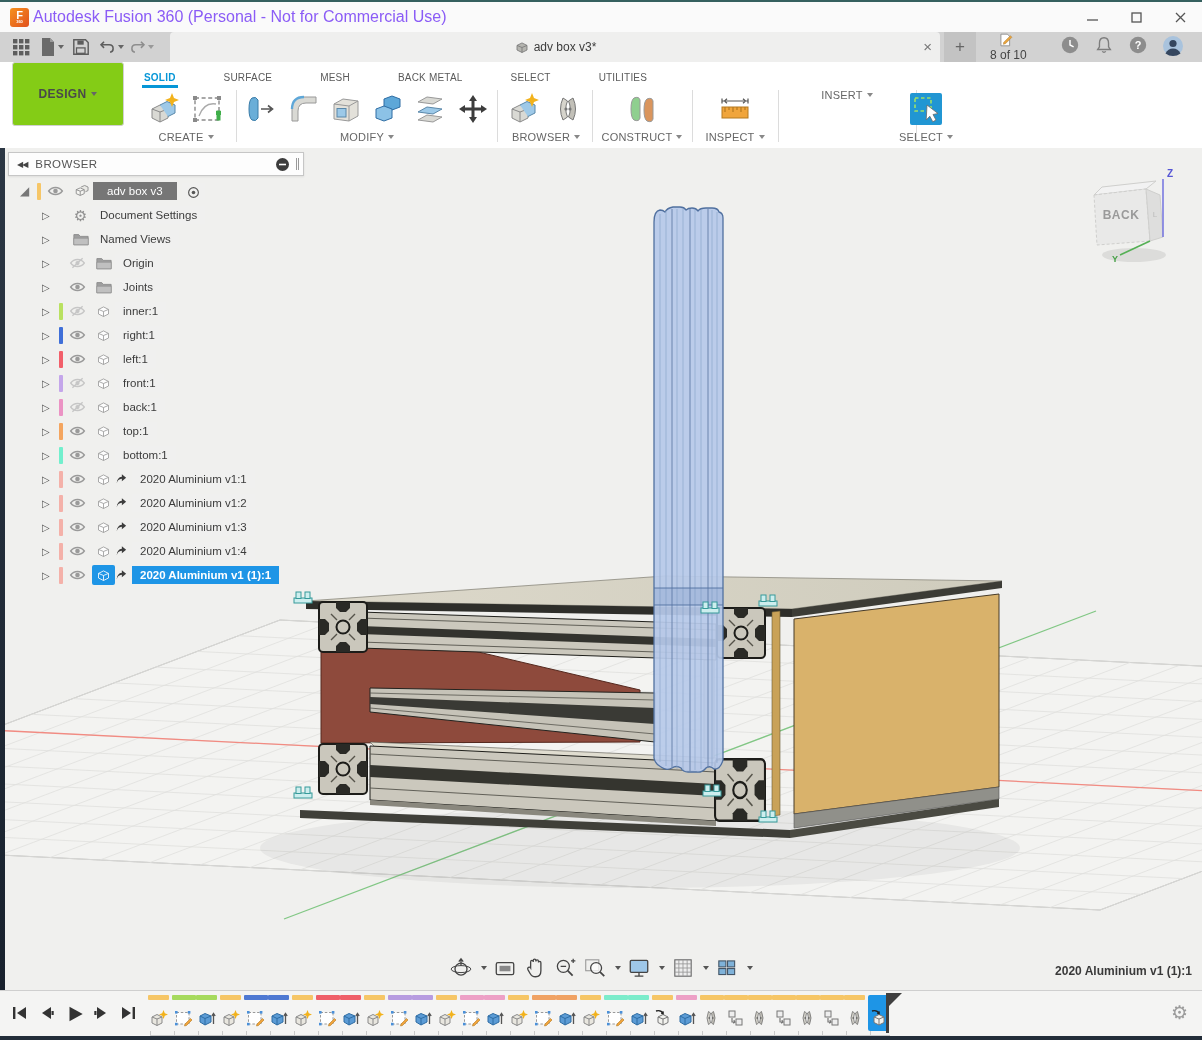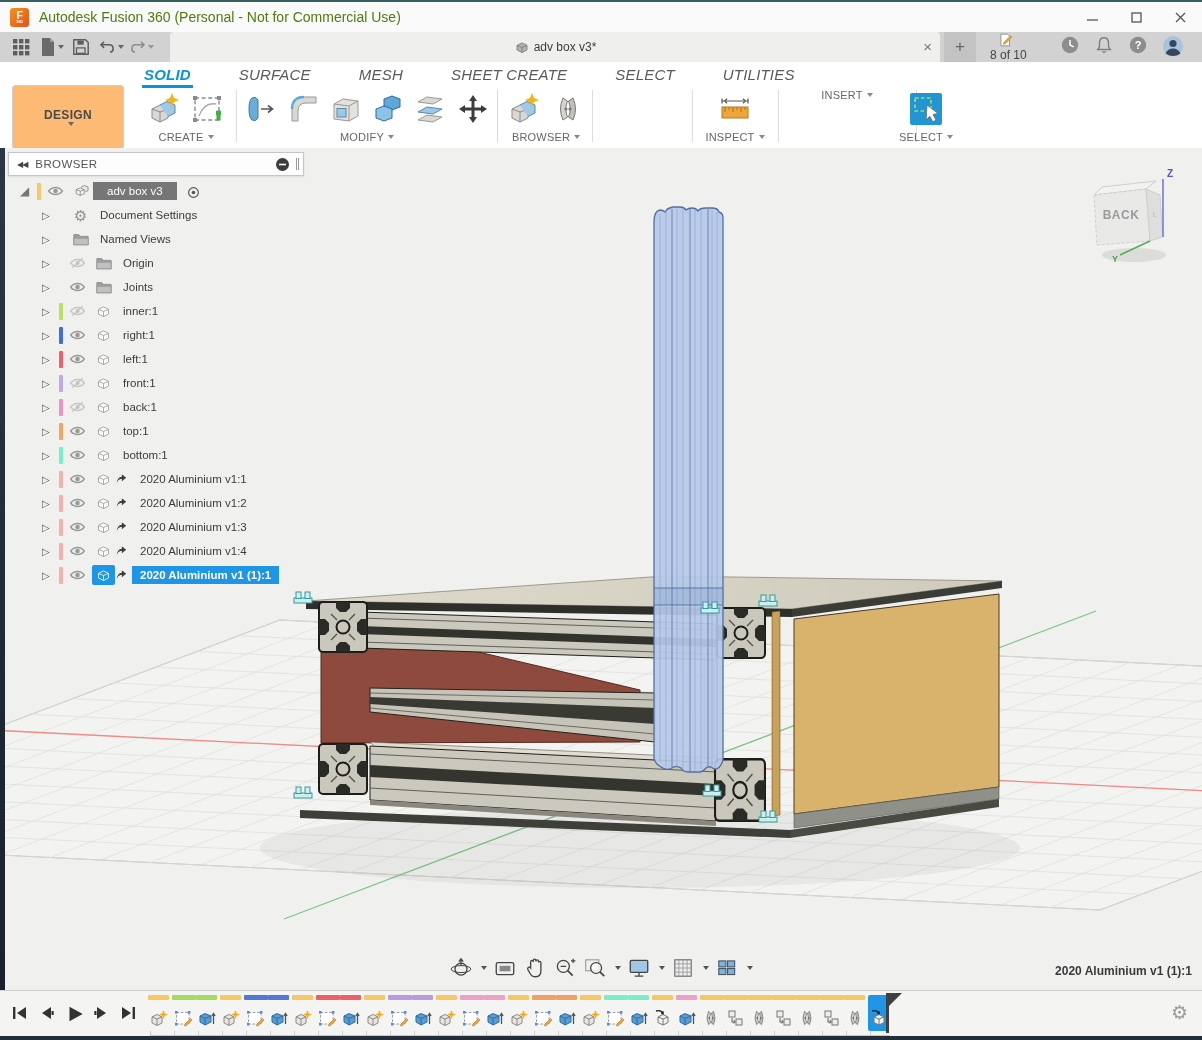--- a/index.html
+++ b/index.html
@@ -3,41 +3,41 @@
 <meta charset="utf-8">
 <style>
   html,body{margin:0;padding:0;background:#888;}
   #app{position:relative;width:1202px;height:1040px;overflow:hidden;background:#f0f0ee;
        font-family:"Liberation Sans", sans-serif; -webkit-font-smoothing:antialiased;}
   .topedge{position:absolute;left:0;top:0;width:1202px;height:2px;background:#35605f;}
   
   .titlebar{position:absolute;left:0;top:2px;width:1202px;height:30px;background:#fafafa;border-bottom:1px solid #e3e3e3;display:flex;align-items:center;}
   .fulogo{width:19px;height:19px;margin-left:10px;border-radius:3px;background:linear-gradient(135deg,#f6921e,#e1511f);color:#fff;display:flex;flex-direction:column;align-items:center;justify-content:center;font-weight:bold;}
   .fulogo .f{font-size:11px;line-height:10px;} .fulogo .s{font-size:4px;line-height:4px;}
-  .wtitle{margin-left:10px;font-size:14px;color:#4d7c0f;}
+  .wtitle{margin-left:4px;font-size:16px;color:#8b5cf6;}
   .wctrls{margin-left:auto;display:flex;}
   .wbtn{width:44px;height:28px;display:flex;align-items:center;justify-content:center;color:#555;}
   
   .qatbar{position:absolute;left:0;top:32px;width:1202px;height:30px;background:#d2d2d2;display:flex;align-items:center;}
   .qicon{width:26px;height:26px;display:flex;align-items:center;justify-content:center;margin-left:4px;}
   .qicon:first-child{margin-left:8px;}
   .caret{width:0;height:0;border-left:3.5px solid transparent;border-right:3.5px solid transparent;border-top:4px solid #666;margin-left:1px;}
   .doctab{position:absolute;left:170px;top:0;width:770px;height:30px;background:#efefee;border-radius:4px 4px 0 0;display:flex;align-items:center;justify-content:center;}
   .doctab .dtlabel{font-size:12px;color:#3c3c3c;margin-left:4px;}
   .doctab .dtclose{position:absolute;right:8px;font-size:15px;color:#777;line-height:14px;}
   .newtab{position:absolute;left:944px;top:0;width:32px;height:30px;background:#c3c3c3;display:flex;align-items:center;justify-content:center;font-size:17px;color:#666;}
   .verbox{position:absolute;left:986px;top:0;height:30px;display:flex;align-items:center;flex-direction:column;}
   .verbox span{font-size:12px;color:#444;margin-left:4px;}
   .tricon{position:absolute;top:3px;width:24px;height:24px;}
   
   .ribbon{position:absolute;left:0;top:62px;width:1202px;height:86px;background:#ffffff;border-bottom:1px solid #c9c9c9;}
-  .designbox{position:absolute;left:12px;top:23px;width:110px;height:62px;border:1px solid #d0d0d0;border-radius:3px;background:#fdba74;display:flex;align-items:center;justify-content:center;font-size:12px;font-weight:bold;color:#4a4a4a;letter-spacing:.3px;flex-direction:column;}
+  .designbox{position:absolute;left:12px;top:0;width:110px;height:62px;border:1px solid #d0d0d0;border-radius:3px;background:#84cc16;display:flex;align-items:center;justify-content:center;font-size:12px;font-weight:bold;color:#4a4a4a;letter-spacing:.3px;}
   .designbox .caret{margin-left:5px;}
   .rtabs{position:absolute;left:142px;top:4px;display:flex;gap:44px;align-items:flex-end;height:22px;}
-  .rtab{font-size:15px;color:#5a5a5a;letter-spacing:.2px;padding:0 2px 5px 2px;white-space:nowrap;font-style:italic;}
+  .rtab{font-size:10px;color:#5a5a5a;letter-spacing:.2px;padding:0 2px 5px 2px;white-space:nowrap;}
   .rtab.active{color:#0696d7;font-weight:bold;border-bottom:3px solid #0696d7;padding-bottom:2px;}
   .rgroup{position:absolute;top:26px;height:58px;}
   .gicons{display:flex;gap:4px;align-items:center;justify-content:center;height:42px;}
   .gbtn{width:40px;height:40px;display:flex;align-items:center;justify-content:center;border-radius:2px;}
   .glabel{display:flex;align-items:center;justify-content:center;font-size:11px;color:#666;margin-top:1px;letter-spacing:.2px;}
   .glabel .caret{margin-left:4px;border-top-color:#888;}
   .rsep{position:absolute;top:28px;height:52px;width:1px;background:#dcdcdc;}
   
   .canvas{position:absolute;left:0;top:148px;width:1202px;height:842px;background:#f0f0ee;overflow:hidden;}
   .darkstrip{position:absolute;left:0;top:0;width:5px;height:842px;background:linear-gradient(#2c3744,#18212d);}
@@ -213,21 +213,21 @@
 
   <div class="ribbon">
     <div class="designbox">
       <span>DESIGN</span>
         <span class="caret"></span>
     </div>
     <div class="rtabs">
       <span class="rtab active">SOLID</span>
       <span class="rtab">SURFACE</span>
       <span class="rtab">MESH</span>
-      <span class="rtab">SHEET CREATE</span>
+      <span class="rtab">BACK METAL</span>
       <span class="rtab">SELECT</span>
       <span class="rtab">UTILITIES</span>
     </div>
 
     <div class="rgroup" style="left:138px;width:96px;">
       <div class="gicons">
         <span class="gbtn">
           <svg width="36" height="36" viewBox="0 0 36 36">
               <path d="M6 18 L14 14 L22 18 L22 27 L14 31 L6 27 Z" fill="#d9d9d4" stroke="#8a8a8a"></path>
               <path d="M6 18 L14 21 L22 18 M14 21 L14 31" fill="none" stroke="#8a8a8a"></path>
@@ -319,20 +319,34 @@
             </svg>
         </span>
       </div>
       <div class="glabel">
           <span>BROWSER</span>
           <span class="caret"></span>
         </div>
     </div>
     <div class="rsep" style="left:592px"></div>
 
+    <div class="rgroup" style="left:598px;width:88px;">
+      <div class="gicons">
+        <span class="gbtn">
+          <svg width="34" height="34" viewBox="0 0 34 34">
+              <path d="M9 6 Q14 4 15 8 L15 26 Q14 30 9 28 Q6 26 6 17 Q6 8 9 6 Z" fill="#8fcf8f" stroke="#999"></path>
+              <path d="M22 7 Q27 5 28 9 L28 27 Q27 31 22 29 Q19 27 19 18 Q19 9 22 7 Z" fill="#da955d" stroke="#999"></path>
+            </svg>
+        </span>
+      </div>
+      <div class="glabel">
+          <span>CONSTRUCT</span>
+          <span class="caret"></span>
+        </div>
+    </div>
     <div class="rsep" style="left:692px"></div>
 
     <div class="rgroup" style="left:698px;width:74px;">
       <div class="gicons">
         <span class="gbtn">
           <svg width="34" height="34" viewBox="0 0 34 34">
               <path d="M4 9 H30 M4 6.5 V11.5 M30 6.5 V11.5 M7 9 L10 9 M24 9 L27 9" stroke="#555" stroke-width="1.2" fill="none"></path>
               <path d="M6.5 9 L9 6.8 M27.5 9 L25 6.8 M6.5 9 L9 11.2 M27.5 9 L25 11.2" stroke="#555" stroke-width="1.2" fill="none"></path>
               <rect x="4" y="15" width="26" height="11" fill="#f0a53c" stroke="#b57a20"></rect>
               <path d="M7 15 V20 M11 15 V18 M15 15 V20 M19 15 V18 M23 15 V20 M27 15 V18" stroke="#b57a20" stroke-width="1.2"></path>

